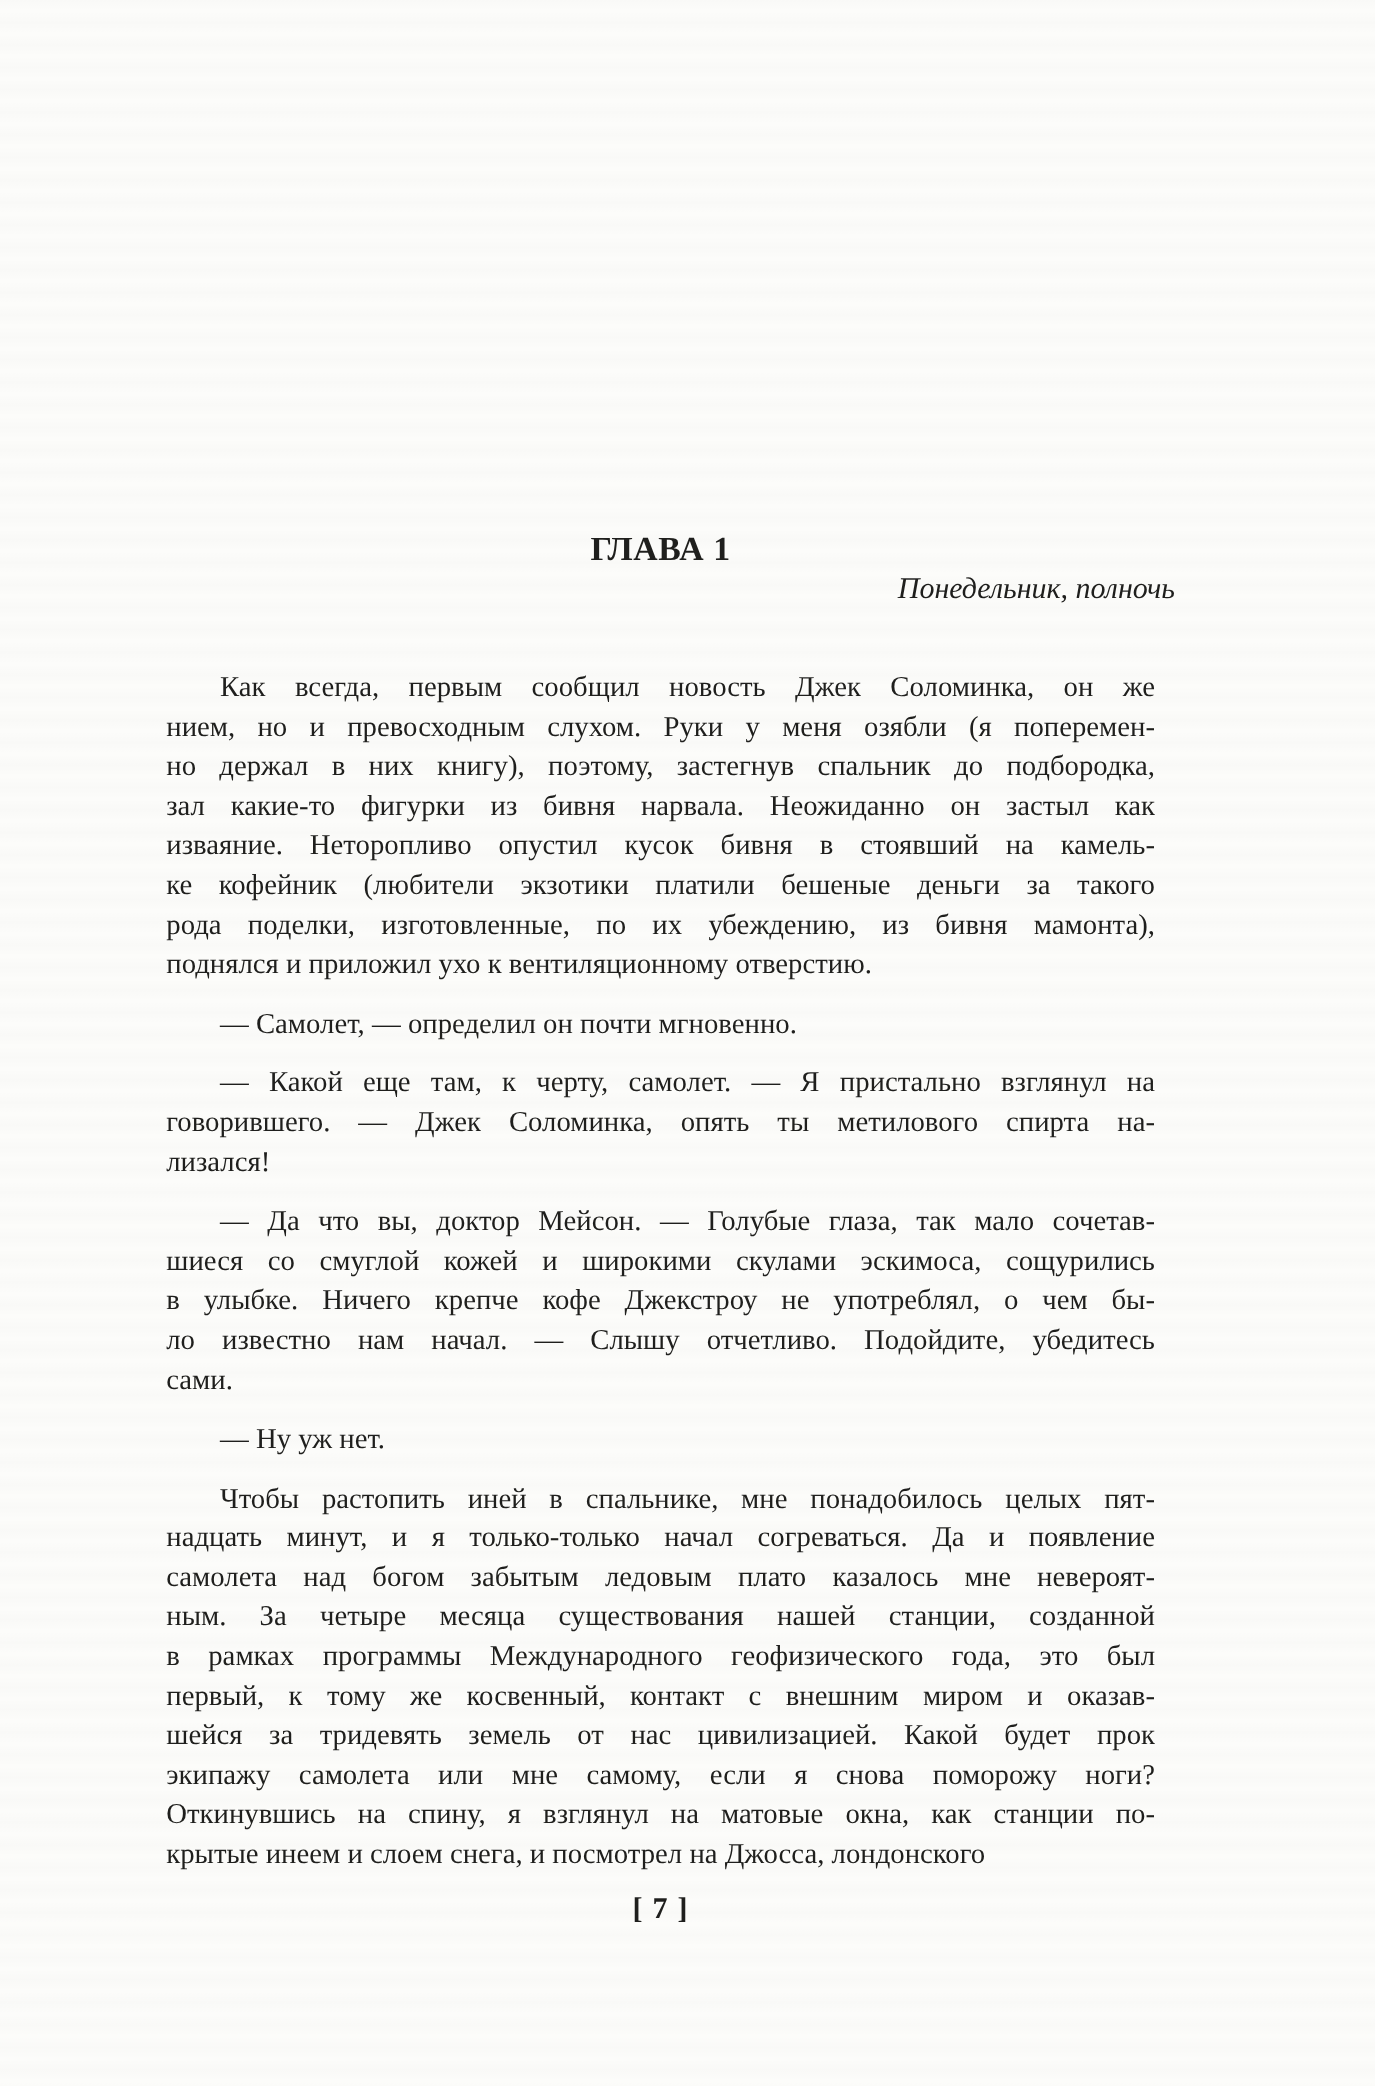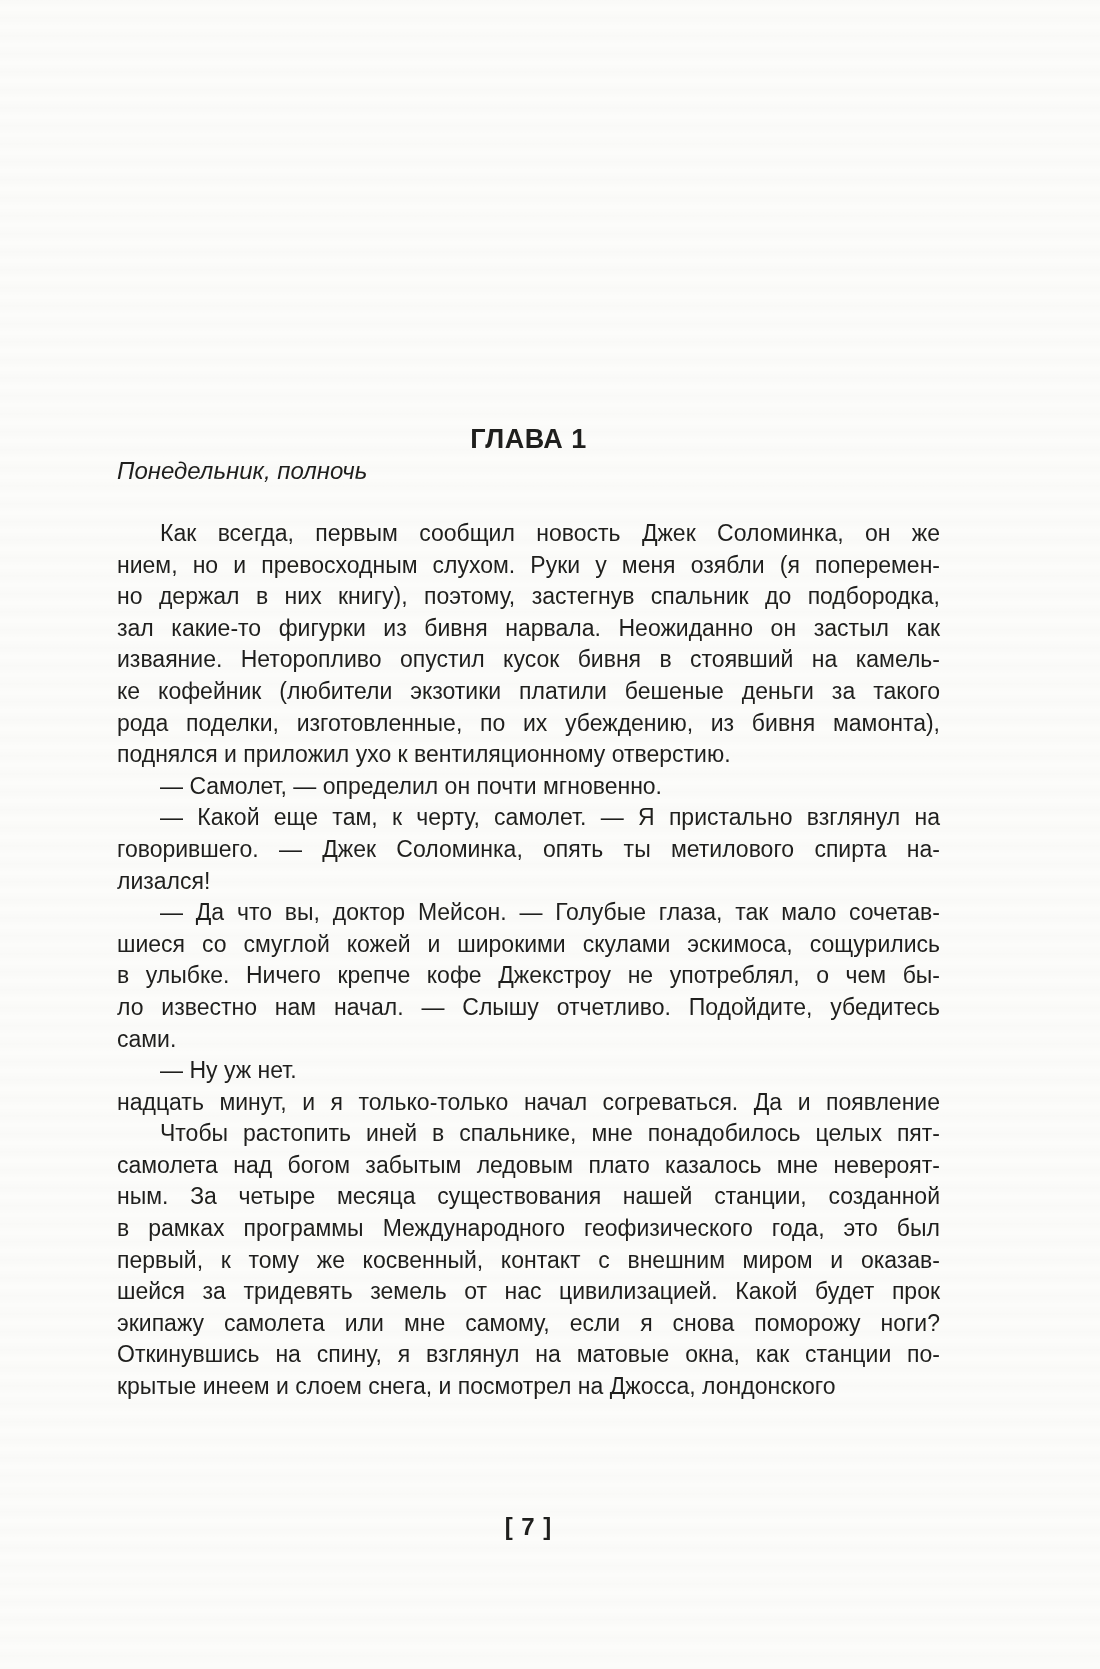--- a/index.html
+++ b/index.html
@@ -10,55 +10,55 @@
     position: relative;
     width: 1100px;
     height: 1669px;
     background: #fcfcfa;
     background-image: repeating-linear-gradient(
       to bottom,
       rgba(0,0,0,0.012) 0px,
       rgba(0,0,0,0.0) 9px,
       rgba(0,0,0,0.012) 18px
     );
-    font-family: Liberation Sans, sans-serif;
+    font-family: Liberation Serif, serif;
     color: #1f1f1d;
     overflow: hidden;
   }
   .chapter-title {
     position: absolute;
     top: 423px;
     left: 117px;
     width: 823px;
     text-align: center;
     font-size: 27px;
     line-height: 32px;
     font-weight: bold;
     letter-spacing: 0.5px;
   }
   .chapter-subtitle {
     position: absolute;
     top: 456px;
     left: 117px;
     width: 823px;
-    text-align: left;
+    text-align: right;
     font-size: 24px;
     line-height: 30px;
     font-style: italic;
   }
   .body-text {
     position: absolute;
     top: 518px;
     left: 117px;
     width: 823px;
     font-size: 23px;
     line-height: 31.6px;
   }
   .para {
-    margin: 0;
+    margin: 16px;
     padding: 0;
   }
   .line {
     text-align: justify;
     text-align-last: justify;
     white-space: normal;
   }
   .line.first {
     text-indent: 43px;
   }
@@ -106,22 +106,22 @@
         <div class="line first">— Да что вы, доктор Мейсон. — Голубые глаза, так мало сочетав-</div>
         <div class="line">шиеся со смуглой кожей и широкими скулами эскимоса, сощурились</div>
         <div class="line">в улыбке. Ничего крепче кофе Джекстроу не употреблял, о чем бы-</div>
         <div class="line">ло известно нам начал. — Слышу отчетливо. Подойдите, убедитесь</div>
         <div class="line last">сами.</div>
       </div>
       <div class="para">
         <div class="line first last">— Ну уж нет.</div>
       </div>
       <div class="para">
+        <div class="line first">Чтобы растопить иней в спальнике, мне понадобилось целых пят-</div>
         <div class="line">надцать минут, и я только-только начал согреваться. Да и появление</div>
-        <div class="line first">Чтобы растопить иней в спальнике, мне понадобилось целых пят-</div>
         <div class="line">самолета над богом забытым ледовым плато казалось мне невероят-</div>
         <div class="line">ным. За четыре месяца существования нашей станции, созданной</div>
         <div class="line">в рамках программы Международного геофизического года, это был</div>
         <div class="line">первый, к тому же косвенный, контакт с внешним миром и оказав-</div>
         <div class="line">шейся за тридевять земель от нас цивилизацией. Какой будет прок</div>
         <div class="line">экипажу самолета или мне самому, если я снова поморожу ноги?</div>
         <div class="line">Откинувшись на спину, я взглянул на матовые окна, как станции по-</div>
         <div class="line last">крытые инеем и слоем снега, и посмотрел на Джосса, лондонского</div>
       </div>
     </div>

